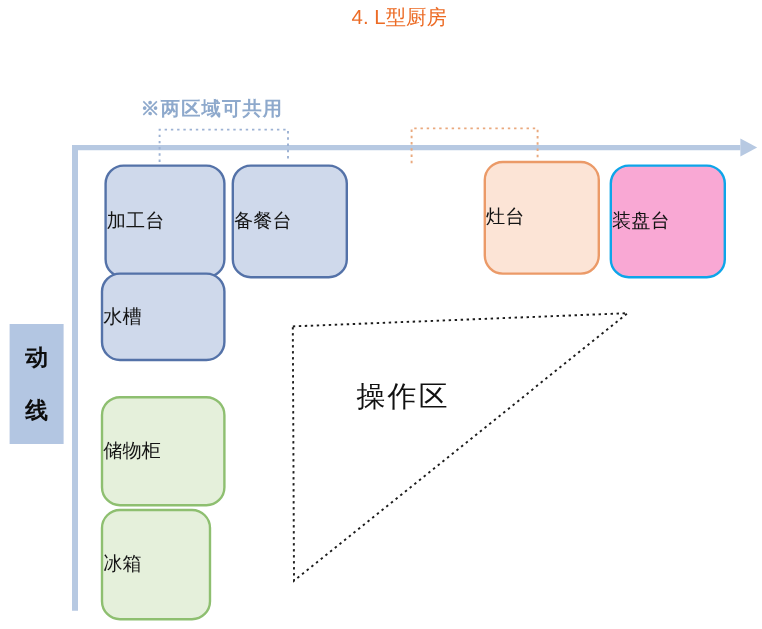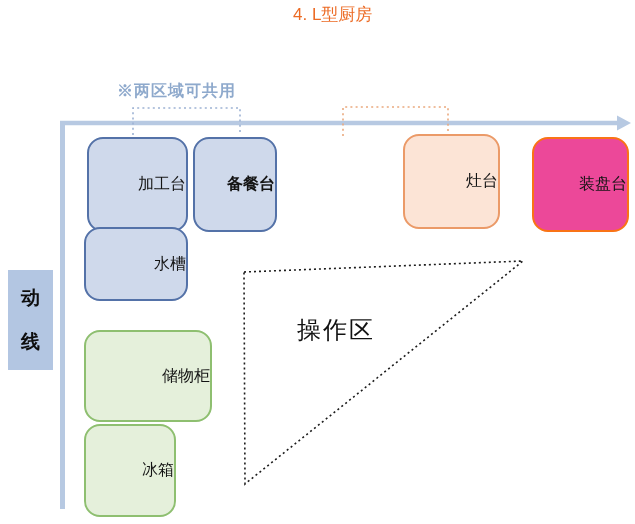--- a/index.html
+++ b/index.html
@@ -32,36 +32,36 @@
 
   .flow-label {
     left:8px; top:270px; width:45px; height:100px;
     background:#b3c6e2;
     display:flex; flex-direction:column; align-items:center; justify-content:space-around;
     font-size:19px; font-weight:bold; color:#0d0d0d;
     padding:6px 0; box-sizing:border-box;
   }
 
   .box {
-    display:flex; align-items:center; justify-content:flex-end;
+    display:flex; align-items:center; justify-content:flex-start;
     border-radius:16px; font-size:16px; color:#141414;
     box-sizing:border-box; text-align:center;
   }
   .box-blue   { background:#cfd9eb; border:2px solid #5472a8; }
   .box-orange { background:#fce4d6; border:2px solid #eb9a68; }
-  .box-gray   { background:#ec4899; border:2px solid #f97316;margin-left:24px; }
+  .box-gray   { background:#f9a8d4; border:2px solid #0ea5e9; }
   .box-green  { background:#e5f0db; border:2px solid #8ebf70; }
 
   .z-processing { left:87px;  top:137px; width:101px; height:95px; }
-  .z-prep       { left:193px; top:137px; width:84px;  height:95px;font-weight:bold; }
+  .z-prep       { left:193px; top:137px; width:97px;  height:95px; }
   .z-condiment  { left:299px; top:137px; width:101px; height:95px; }
   .z-stove      { left:403px; top:134px; width:97px;  height:95px; }
   .z-plating    { left:508px; top:137px; width:97px;  height:95px; }
   .z-sink       { left:84px;  top:227px; width:104px; height:74px; }
-  .z-storage    { left:84px;  top:330px; width:128px; height:92px; }
+  .z-storage    { left:84px;  top:330px; width:104px; height:92px; }
   .z-fridge     { left:84px;  top:424px; width:92px; height:93px; }
 
   .work-area-label {
     left:297px; top:314px;
     font-size:24px; color:#111; letter-spacing:2px;
     white-space:nowrap;
   }
 </style>
 </head>
 <body>

